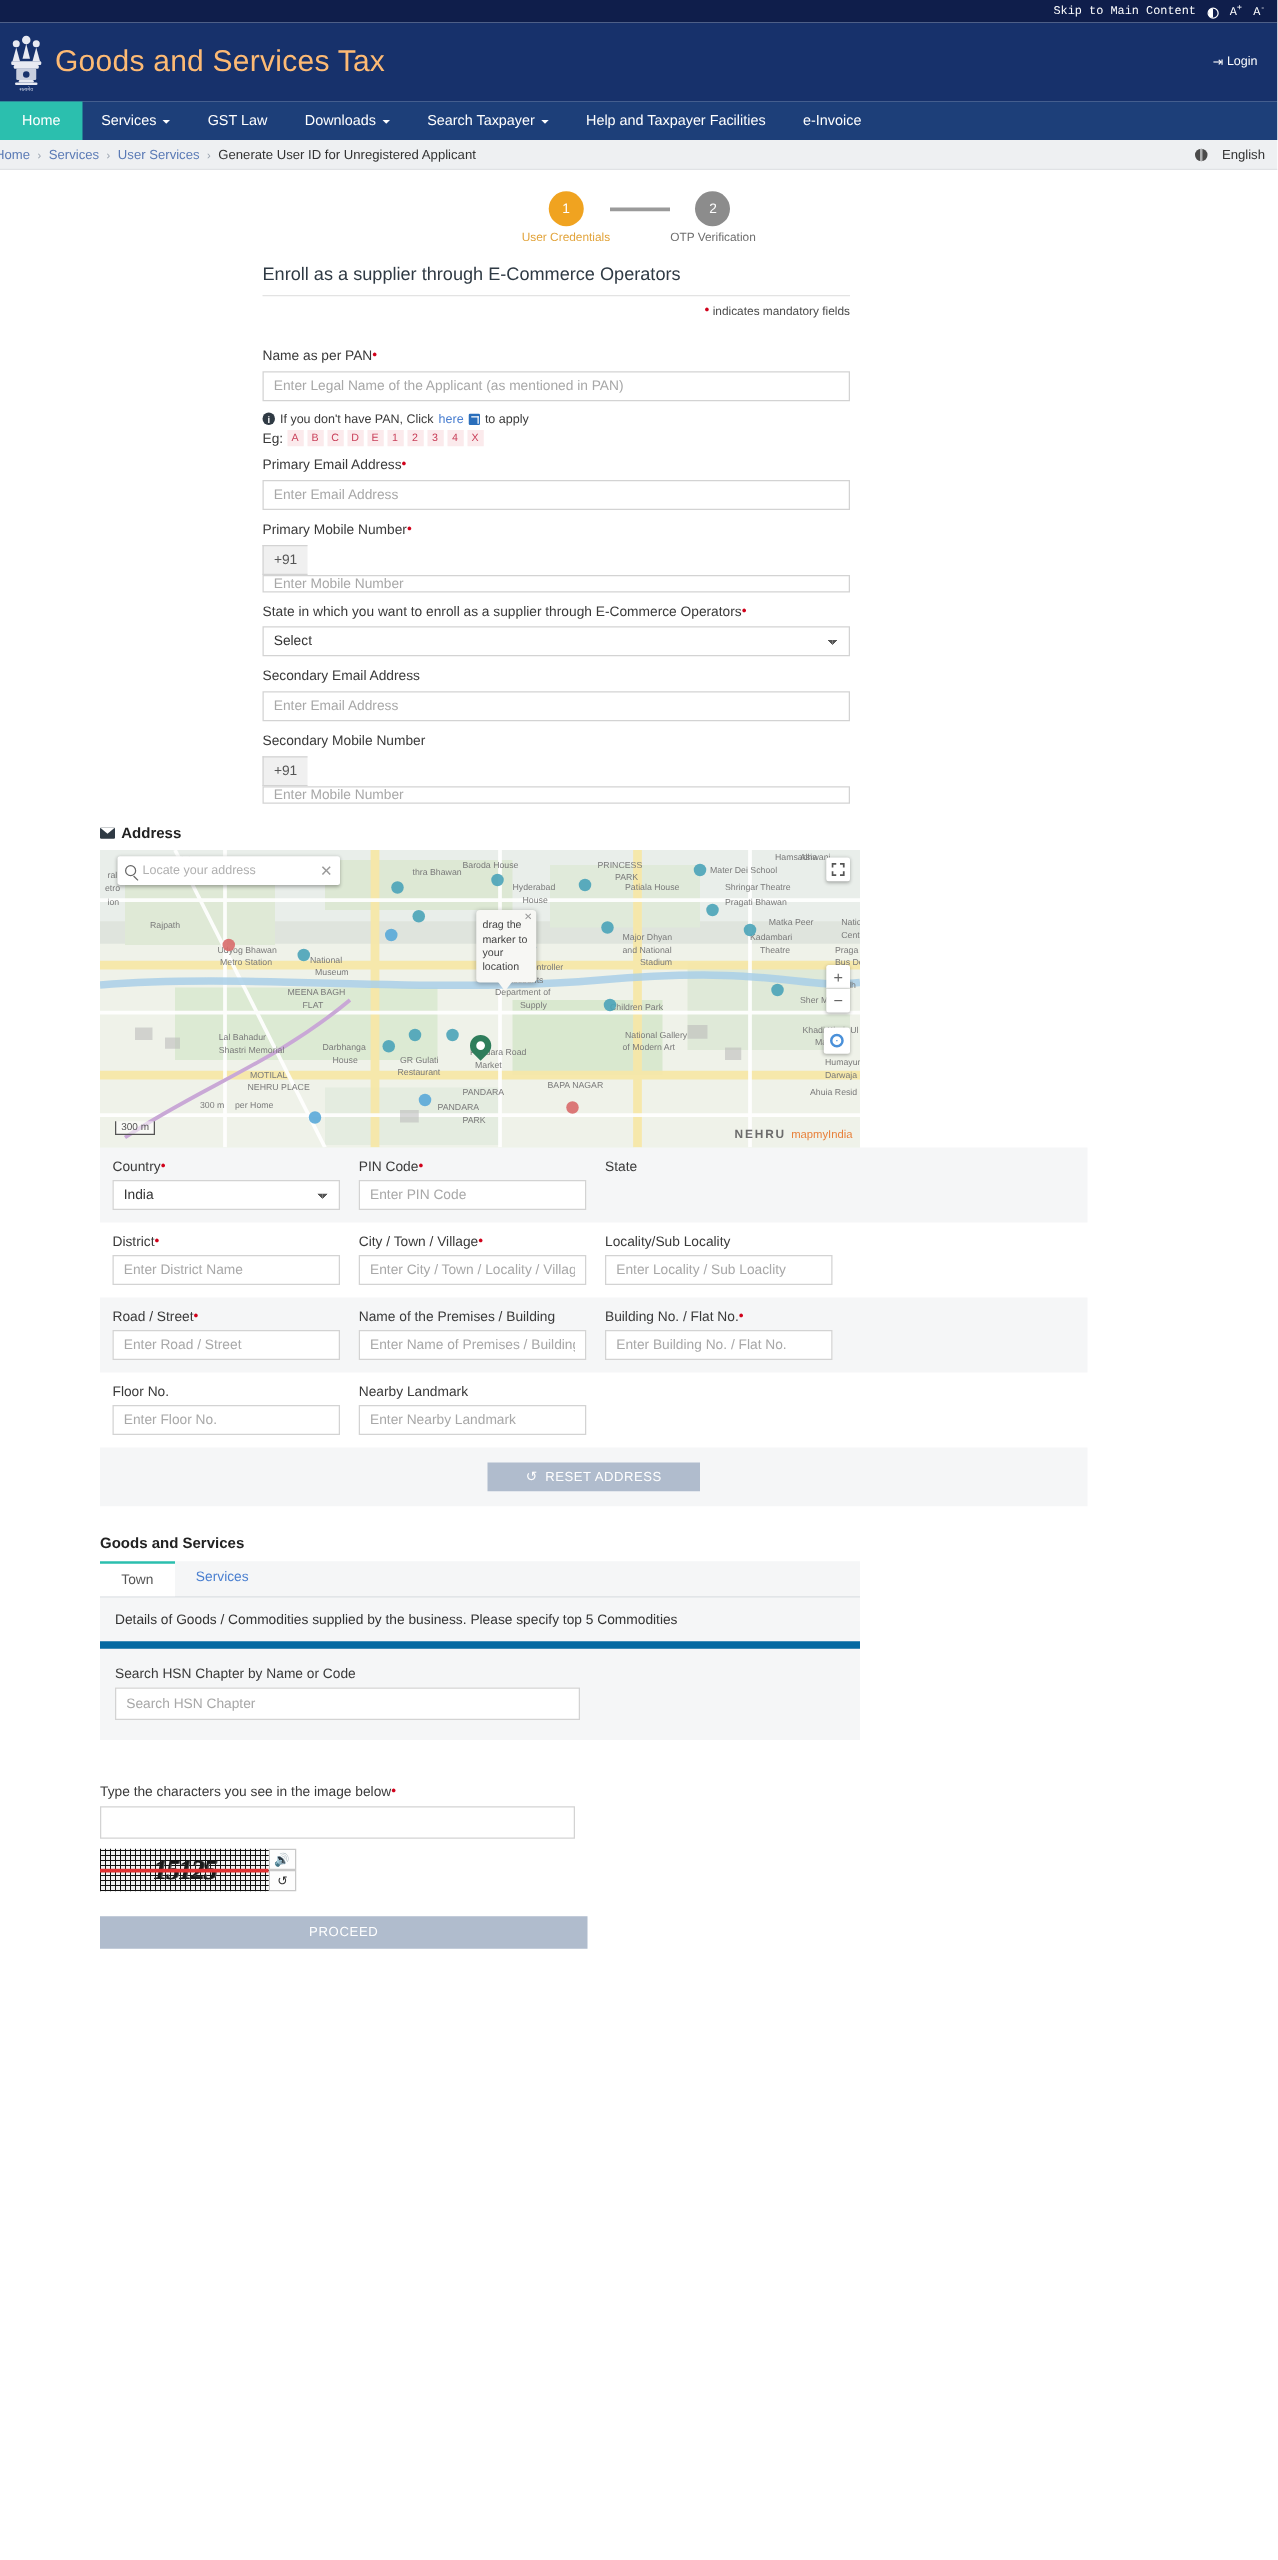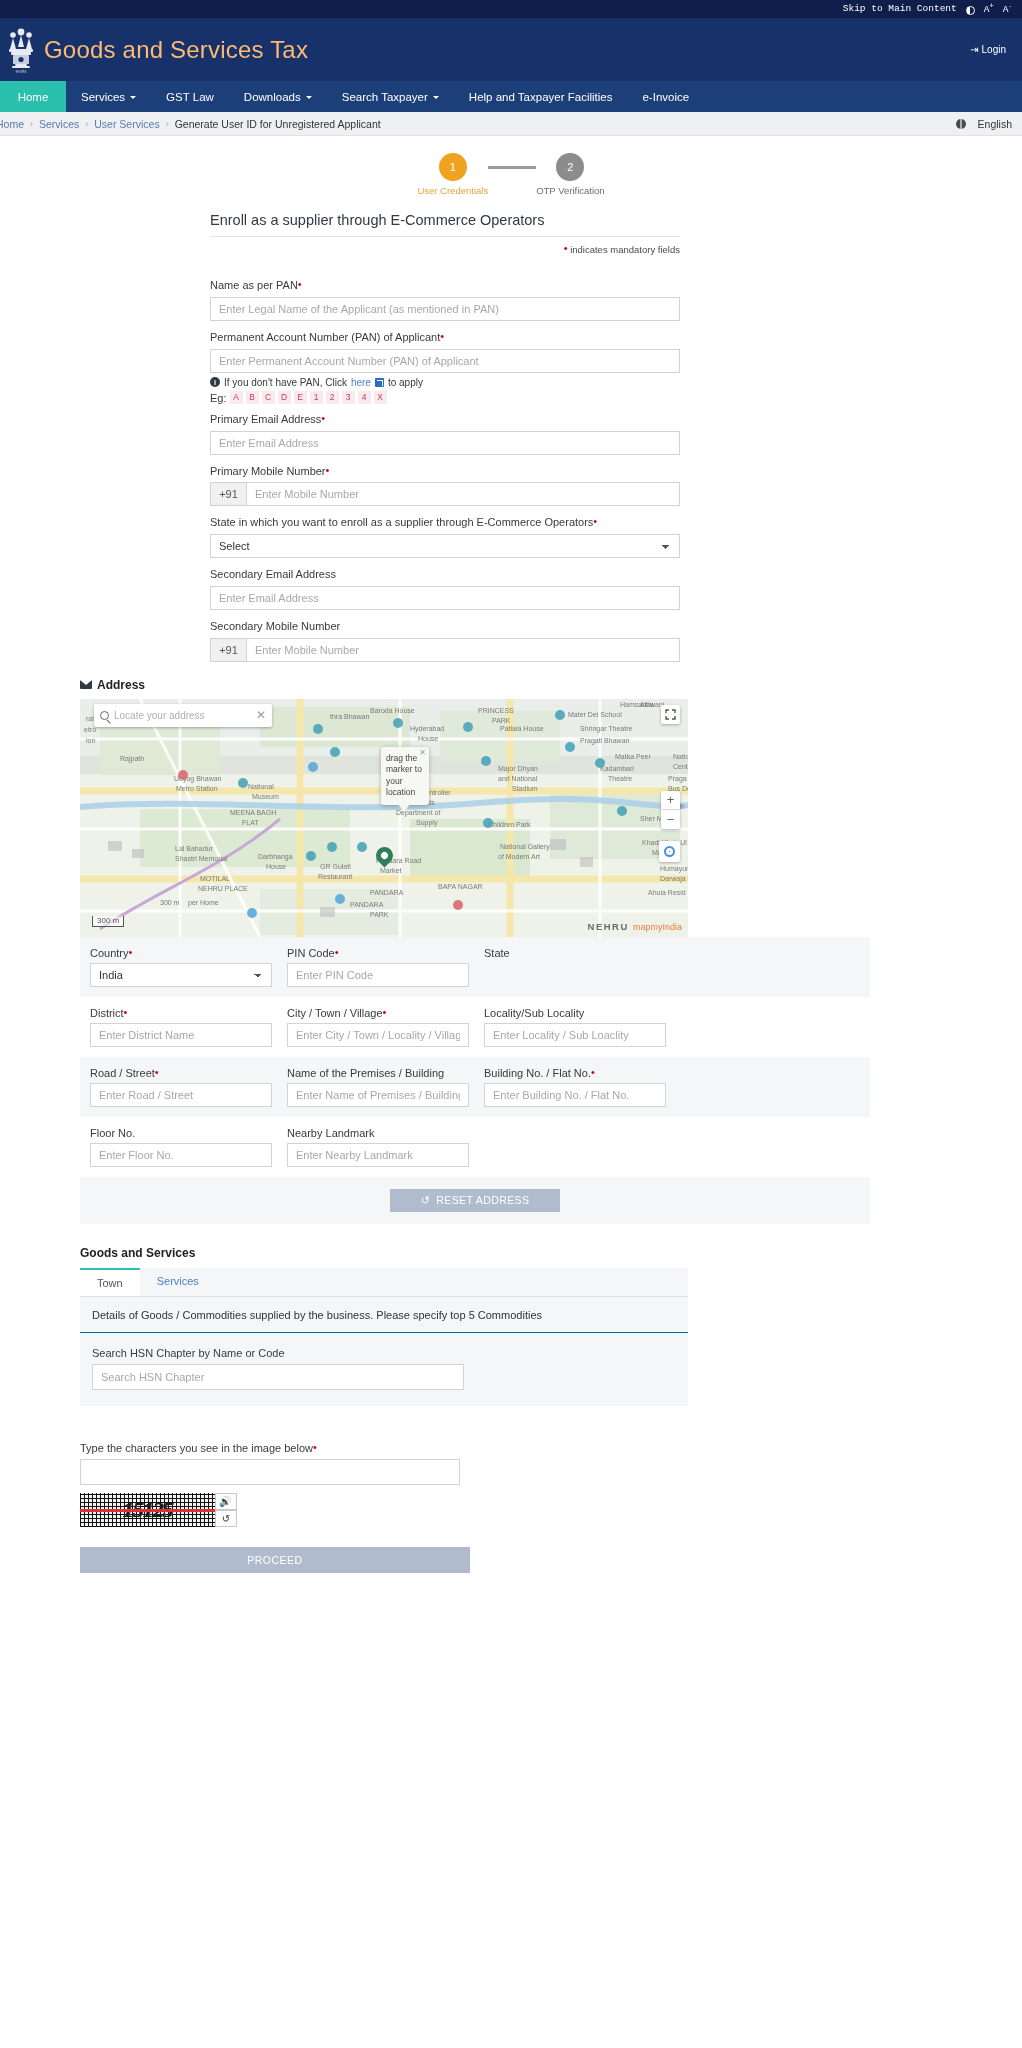--- a/index.html
+++ b/index.html
@@ -170,21 +170,21 @@
   }
   .ic-ext::after{
     content:"";position:absolute;left:2px;top:2px;width:5px;height:5px;border:1px solid #fff;border-left:none;border-bottom:none;
     transform:rotate(0deg);
   }
   .eg-row { display:flex; align-items:flex-end; gap:3px; margin: 3px 0 8px 0; font-size:11px; color:#3a3a3a;}
   .eg-box {
     background:#fbeaec; color:#c9405a; width:13px; height:13px;
     display:inline-flex; align-items:center; justify-content:center; font-size:8.5px;
   }
-  .grp { display:flex; }
+  .grp { display:flex;flex-direction:column; }
   .grp .pfx {
     width:36px; height:24px; border:1px solid #d3d3d3; border-right:none;
     background:#f0f0f0; font-size:11px; color:#555;
     display:flex;align-items:center;justify-content:center;
   }
   .grp .inp { flex:1; }
   select.inp {
     -webkit-appearance:none; appearance:none;
     background-image:
       linear-gradient(45deg, transparent 50%, #555 50%),
@@ -296,21 +296,21 @@
   .gs-title { font-size:12px; font-weight:bold; color:#222; margin-bottom:8px; }
   .gs-panel { background:#f5f6f7; padding: 0 0 16px 0; }
   .tabs { display:flex; border-bottom:1px solid #dcdfe3; }
   .tab {
     padding: 7px 17px; font-size:11px; color:#4a7fd0; cursor:pointer; background:transparent;
   }
   .tab.active {
     background:#fff; color:#555; border-top:2px solid #2bbfae;
     position:relative; top:0;
   }
-  .gs-desc { font-size:11px; color:#333; padding: 12px 12px 11px 12px; border-bottom:1px solid #0369a1;}
+  .gs-desc { font-size:11px; color:#333; padding: 12px 12px 11px 12px; border-bottom:6px solid #0369a1;}
   .gs-field { padding: 14px 12px 0 12px; }
   .gs-field label { display:block; font-size:11px; color:#3a3a3a; margin-bottom:5px;}
   .gs-field .inp { width: 372px; height:26px;}
 
   
   .cap-wrap { width: 390px; margin-left: 80px; margin-top: 36px; }
   .cap-wrap label { display:block; font-size:11px; color:#3a3a3a; margin-bottom:5px;}
   .cap-input { width: 380px; height:26px; border:1px solid #d3d3d3; background:#fff; outline:none; font-size:11px; padding:0 8px;
     font-family:"Liberation Sans",sans-serif;}
   .cap-row { display:flex; align-items:flex-start; margin-top:8px; }
@@ -439,26 +439,20 @@
         <span>indicates mandatory fields</span>
       </div>
 
       <div class="fg">
         <label class="fl">
           <span>Name as per PAN</span><span class="req-dot">•</span>
         </label>
         <input class="inp" type="text" placeholder="Enter Legal Name of the Applicant (as mentioned in PAN)" style="">
       </div>
 
-      <div class="fg" style="margin-bottom:2px">
-        <label class="fl">
-          <span>Permanent Account Number (PAN) of Applicant</span><span class="req-dot">•</span>
-        </label>
-        <input class="inp" type="text" placeholder="Enter Permanent Account Number (PAN) of Applicant" style="">
-      </div>
 
       <div class="inline-note">
         <span class="ic-info">i</span>
         <span>If you don't have PAN, Click</span>
         <a href="#">here</a>
         <span class="ic-ext"></span>
         <span>to apply</span>
       </div>
 
       <div class="eg-row">

